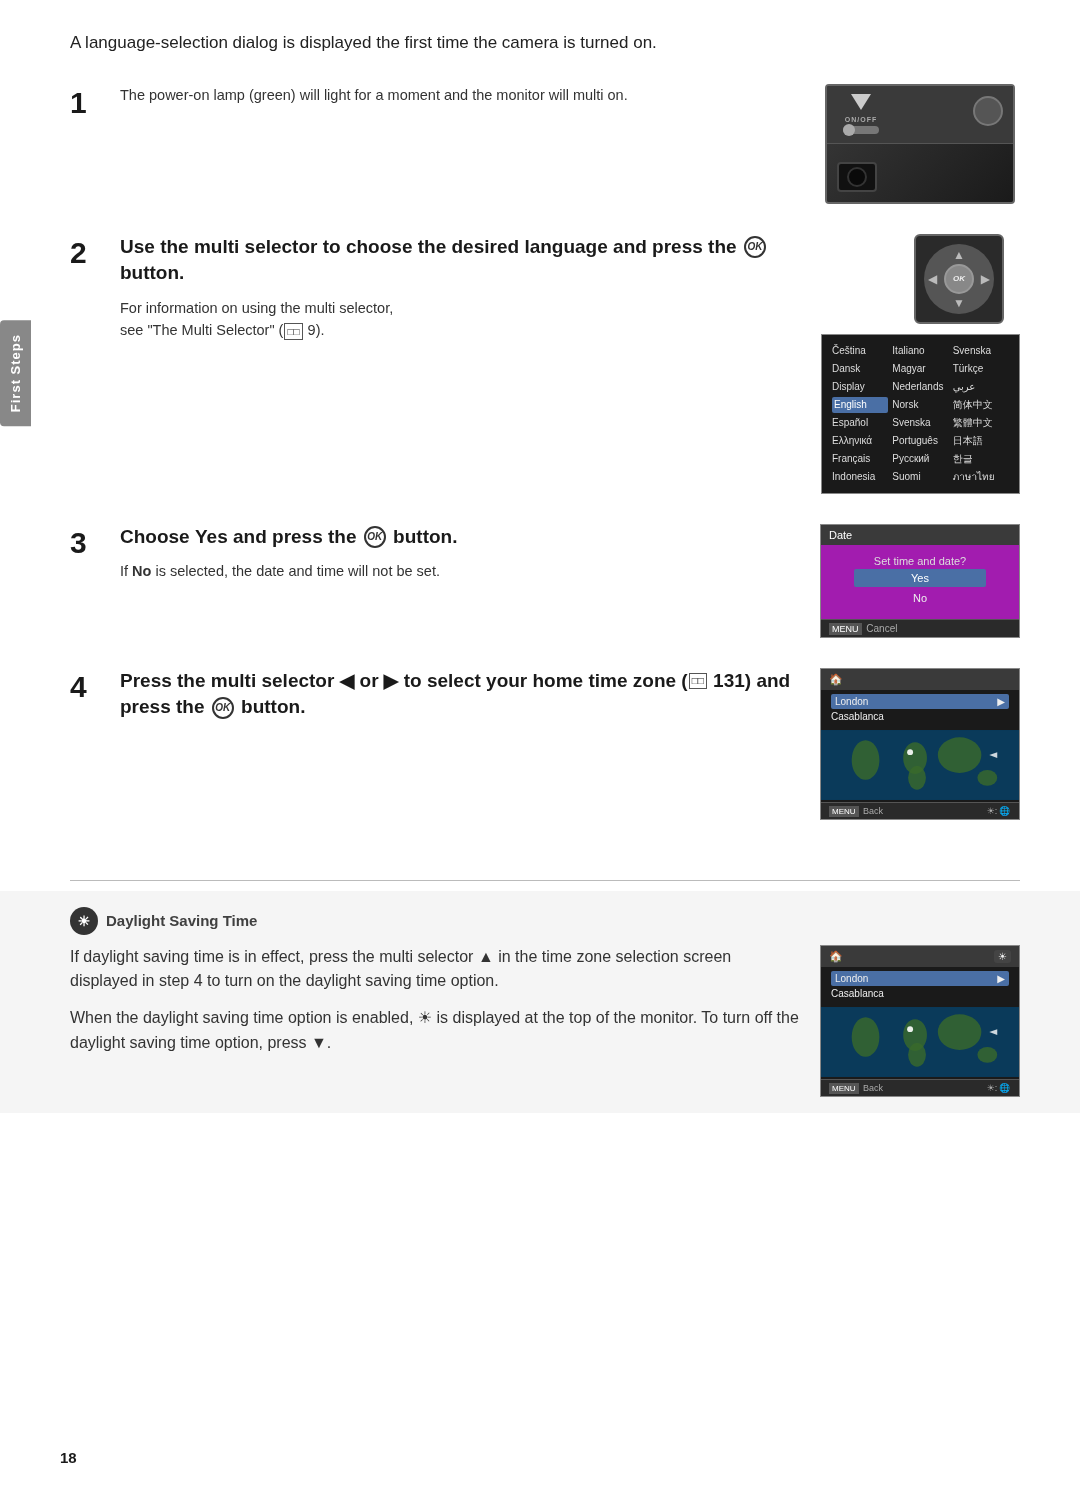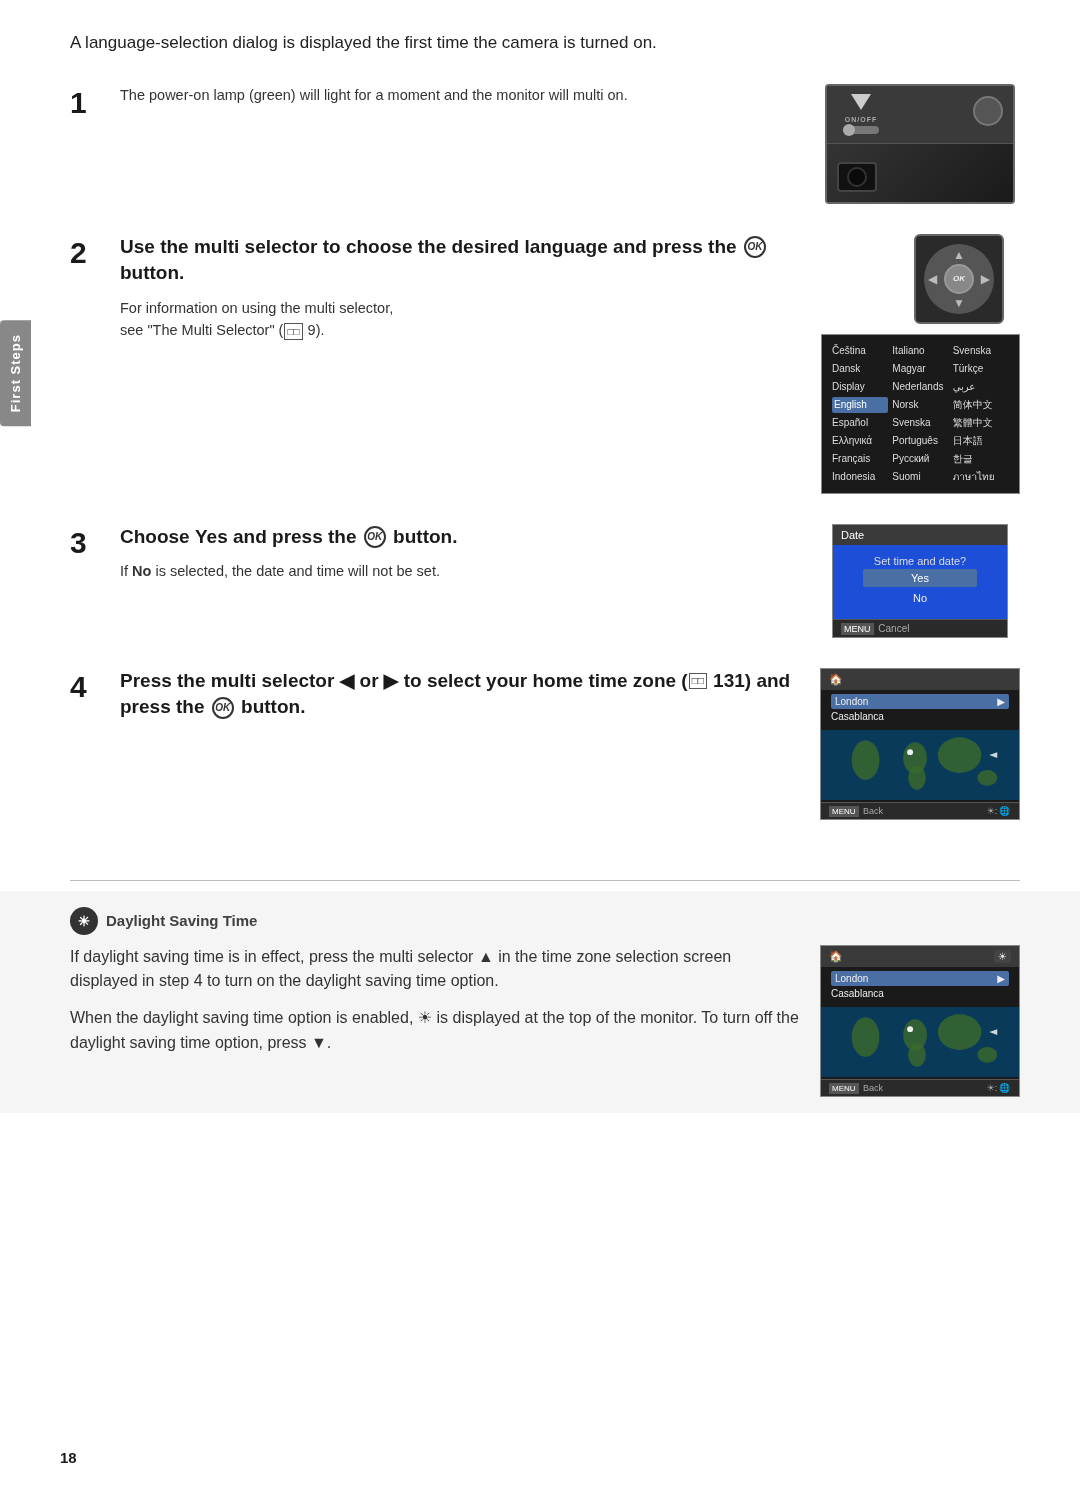--- a/index.html
+++ b/index.html
@@ -216,23 +216,23 @@
       color: #bbb;
       font-size: 12px;
     }
     .multi-arrow.top { top: 4px; left: 50%; transform: translateX(-50%); }
     .multi-arrow.bottom { bottom: 4px; left: 50%; transform: translateX(-50%); }
     .multi-arrow.left { left: 4px; top: 50%; transform: translateY(-50%); }
     .multi-arrow.right { right: 4px; top: 50%; transform: translateY(-50%); }
 
     
     .dialog-box {
-      width: 176px;
+      width: 200px;
       border: 1.5px solid #888;
-      background: #1d4ed8;
+      background: #a21caf;
       color: #eee;
       font-size: 11px;
     }
 
     .dialog-title-bar {
       background: #3a3a3a;
       padding: 4px 8px;
       font-size: 11px;
       color: #fff;
     }

